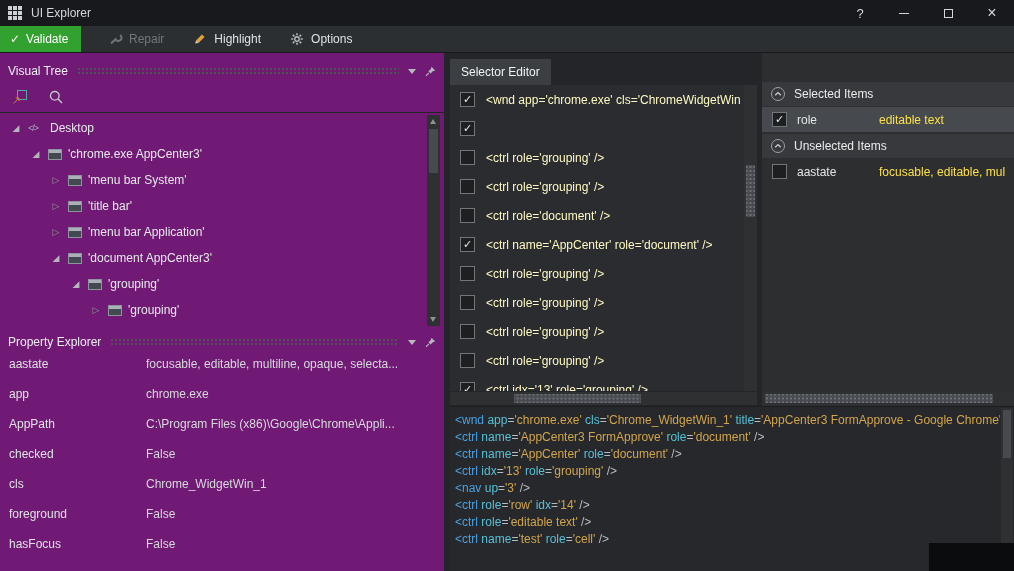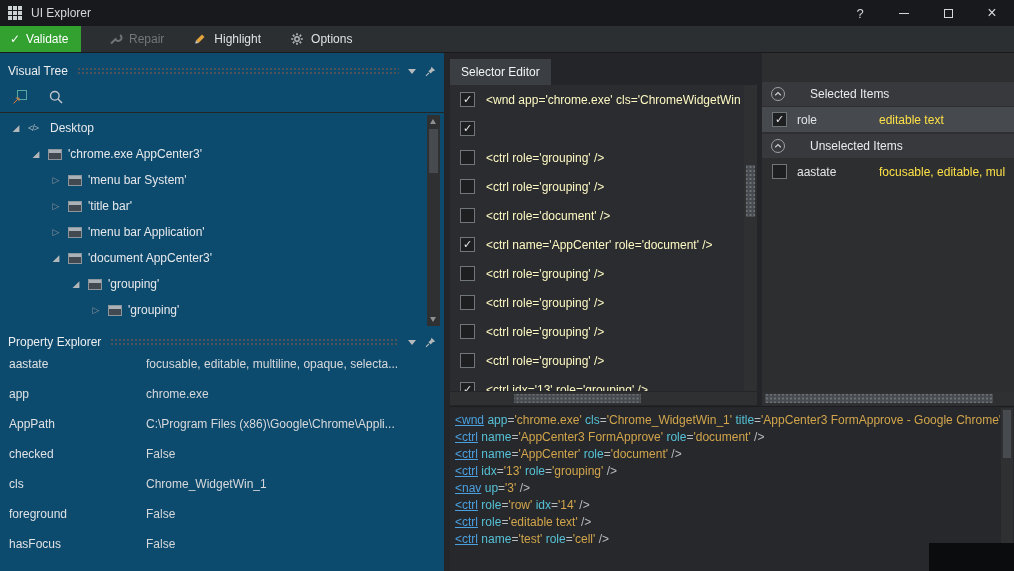--- a/index.html
+++ b/index.html
@@ -31,21 +31,21 @@
   .vcheck{font-family:"DejaVu Sans",sans-serif;font-size:12px;}
   .titem{display:flex;align-items:center;gap:6px;color:#dfe1e3;padding:0 2px;margin-left:24px;cursor:pointer;}
   .titem:first-of-type{margin-left:14px;}
   .titem.disabled{color:#73777a;cursor:default;}
   .ticon{display:block;}
 
   
   .main{position:absolute;left:0;top:53px;width:1014px;height:518px;background:#232528;}
 
   
-  .left-col{position:absolute;left:0;top:0;width:444px;height:518px;background:#0c4a6e;}
+  .left-col{position:absolute;left:0;top:0;width:444px;height:518px;background:#701a75;}
   .panel-header{position:absolute;left:4px;width:436px;height:24px;display:flex;align-items:center;gap:9px;padding:0 4px 0 4px;}
   .vt-header{top:6px;}
   .pe-header{top:277px;}
   .ph-title{color:#eceeef;white-space:nowrap;}
   .grip{flex:1;height:10px;background-image:radial-gradient(circle,#4e5357 1px,transparent 1.2px);background-size:4px 4px;background-position:0 1px;}
   .caret-down{width:0;height:0;border-left:4px solid transparent;border-right:4px solid transparent;border-top:5px solid #b6babd;}
   .pinwrap{display:flex;align-items:center;}
   .vt-toolbar{position:absolute;left:0;top:32px;width:444px;height:28px;display:flex;align-items:center;gap:20px;padding-left:12px;border-bottom:1px solid #222426;}
   .tree{position:absolute;left:0;top:62px;width:427px;height:211px;overflow:hidden;}
   .tree-row{height:26px;display:flex;align-items:center;gap:6px;white-space:nowrap;cursor:default;}
@@ -81,37 +81,37 @@
   .scroll-h{position:absolute;top:339px;height:13px;background:#2e3032;}
   .mid-hscroll{left:450px;width:307px;}
   .right-hscroll{left:762px;width:252px;}
   .thumb-h{position:absolute;top:2px;height:9px;background:#474a4e;background-image:radial-gradient(circle,#6d7276 1px,transparent 1.2px);background-size:4px 4px;background-position:center;}
   .mid-hscroll .thumb-h{left:64px;width:127px;}
   .right-hscroll .thumb-h{left:3px;width:228px;}
   .grip-dots{background-image:radial-gradient(circle,#6d7276 1px,transparent 1.2px);background-size:4px 4px;background-position:center;}
 
   
   .right-col{position:absolute;left:762px;top:0;width:252px;height:353px;background:#2c2e30;}
-  .group-header{position:absolute;left:0;width:252px;height:24px;background:#37393d;display:flex;align-items:center;gap:24px;padding-left:8px;color:#e9ebec;}
+  .group-header{position:absolute;left:0;width:252px;height:24px;background:#37393d;display:flex;align-items:center;gap:8px;padding-left:8px;color:#e9ebec;}
   .gh1{top:29px;}
   .gh2{top:81px;}
   .items{position:absolute;left:0;width:252px;}
   .items.sel{top:54px;}
   .items.unsel{top:106px;}
   .item-row{height:25px;display:flex;align-items:center;gap:10px;padding-left:10px;}
   .item-row.hl{background:var(--selection-bg);}
   .item-name{width:72px;flex:none;color:#e3e5e7;white-space:nowrap;overflow:hidden;}
   .item-value{flex:1;color:#fde047;white-space:nowrap;overflow:hidden;}
 
   
   .xml{position:absolute;left:450px;top:353px;width:564px;height:165px;background:#26282b;border-top:1px solid #1b1d1f;}
   .xml-lines{padding:5px 14px 0 5px;}
   .xml-line{height:17px;line-height:17px;white-space:nowrap;overflow:hidden;font-size:12px;}
   .xplain,.xpunc{color:#b9bcbf;}
-  .xtag{color:var(--xml-tag);text-decoration:underline;}
+  .xtag{color:var(--xml-tag);}
   .xattr{color:var(--xml-attr);}
   .xval{color:var(--xml-value);}
   .xml-vscroll{position:absolute;left:1001px;top:355px;width:12px;height:161px;}
   .xml-vscroll .thumb-v{top:2px;height:48px;width:8px;}
   .corner-overlay{position:absolute;left:929px;top:490px;width:85px;height:28px;background:#0a0c0e;z-index:5;}
 </style>
 </head>
 <body>
 
 <div class="window">

